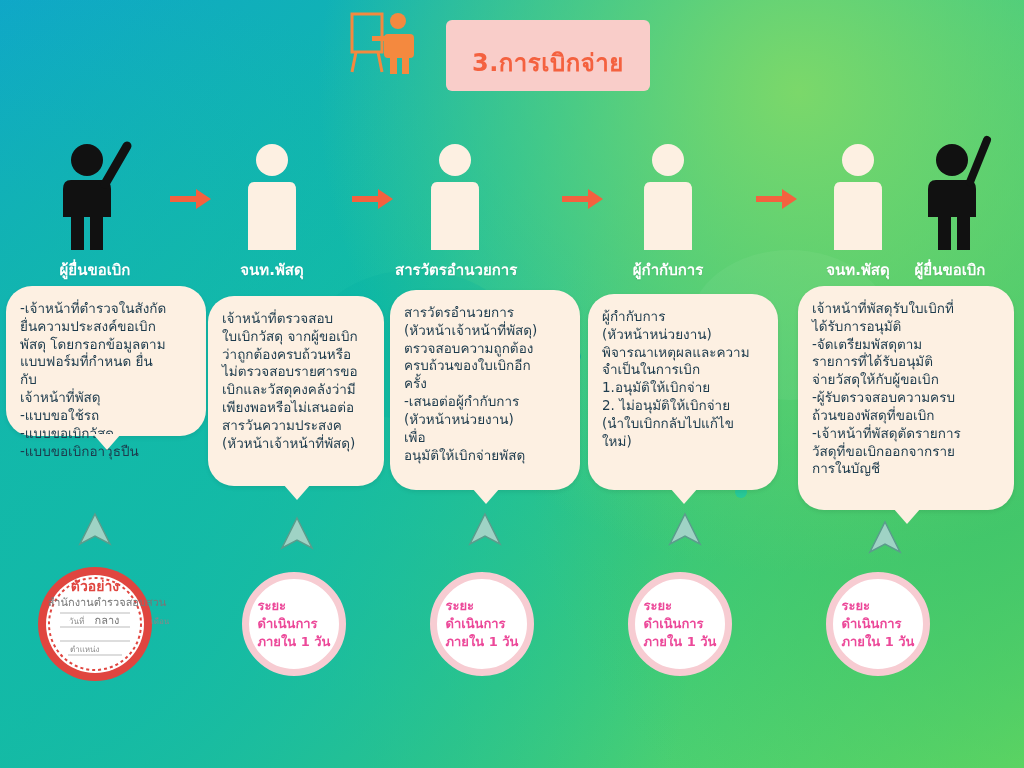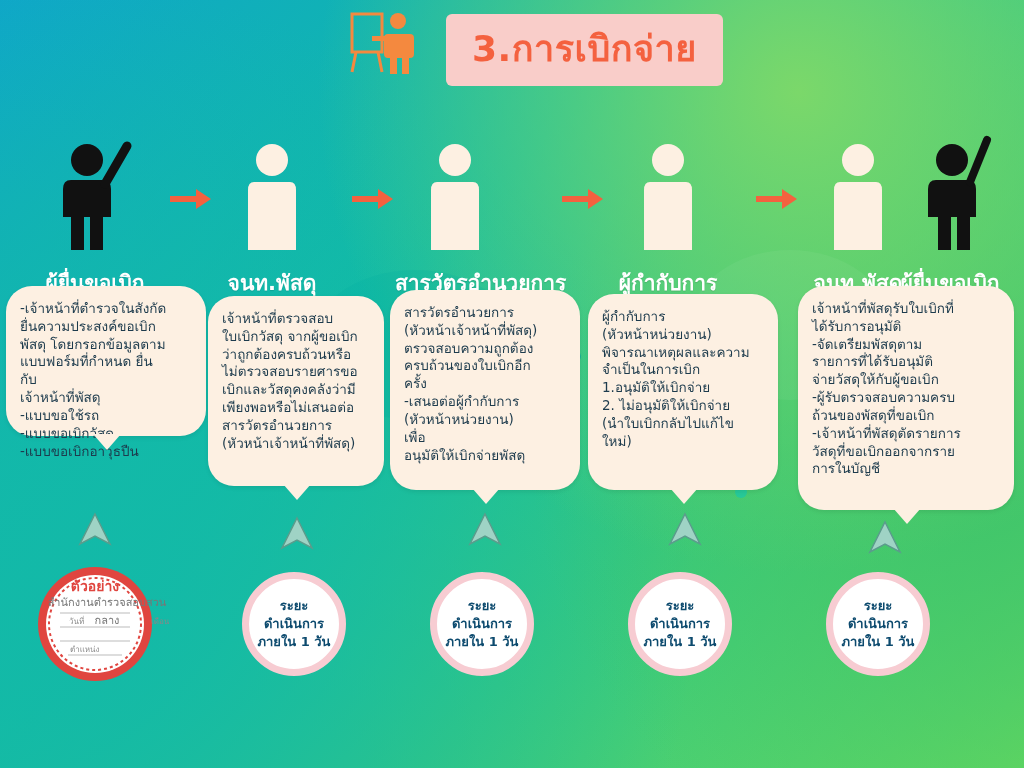--- a/index.html
+++ b/index.html
@@ -45,45 +45,45 @@
   .header-icon {
     position: absolute;
     left: 350px;
     top: 4px;
     width: 70px;
     height: 66px;
   }
   .title-chip {
     position: absolute;
     left: 446px;
-    top: 8px;
+    top: 14px;
     background: #f9cdc9;
     border-radius: 6px;
-    padding: 6px 26px 9px 26px;
+    padding: 23px 26px 9px 26px;
     color: #f4613f;
-    font-size: 36px;
+    font-size: 24px;
     font-weight: bold;
     letter-spacing: 0.5px;
     white-space: nowrap;
   }
 
   
   .person {
     position: absolute;
     top: 132px;
     width: 120px;
     text-align: center;
   }
   .person .figure {
     height: 122px;
     position: relative;
   }
   .person .label {
-    margin-top: 12px;
-    font-size: 21px;
+    margin-top: 4px;
+    font-size: 15px;
     font-weight: bold;
     color: #ffffff;
     text-shadow: 0 1px 1px rgba(0,0,0,0.12);
     white-space: nowrap;
   }
   .arrow {
     position: absolute;
     top: 188px;
     width: 42px;
     height: 22px;
@@ -125,22 +125,21 @@
     position: absolute;
     width: 104px;
     height: 104px;
     border-radius: 50%;
     background: #ffffff;
     border: 7px solid #f7ccd2;
     box-sizing: border-box;
     display: flex;
     align-items: center;
     justify-content: center;
-    text-align: center;
-    color: #0c4a6e;
+    color: #ec4899;
     font-size: 13px;
     line-height: 1.38;
     white-space: pre-line;
     font-weight: bold;
   }
   .stamp {
     position: absolute;
     width: 122px;
     height: 118px;
   }
@@ -274,21 +273,21 @@
 -แบบขอใช้รถ
 -แบบขอเบิกวัสดุ
 -แบบขอเบิกอาวุธปืน</div>
 
   <div class="bubble" style="left:208px; top:296px; width:176px; height:190px;">เจ้าหน้าที่ตรวจสอบ
 ใบเบิกวัสดุ จากผู้ขอเบิก
 ว่าถูกต้องครบถ้วนหรือ
 ไม่ตรวจสอบรายศารขอ
 เบิกและวัสดุคงคลังว่ามี
 เพียงพอหรือไม่เสนอต่อ
-สารวัตรอำนวยการ
+สารวันความประสงค
 (หัวหน้าเจ้าหน้าที่พัสดุ)</div>
 
   <div class="bubble" style="left:390px; top:290px; width:190px; height:200px;">สารวัตรอำนวยการ
 (หัวหน้าเจ้าหน้าที่พัสดุ)
 ตรวจสอบความถูกต้อง
 ครบถ้วนของใบเบิกอีก
 ครั้ง
 -เสนอต่อผู้กำกับการ
 (หัวหน้าหน่วยงาน)
 เพื่อ

